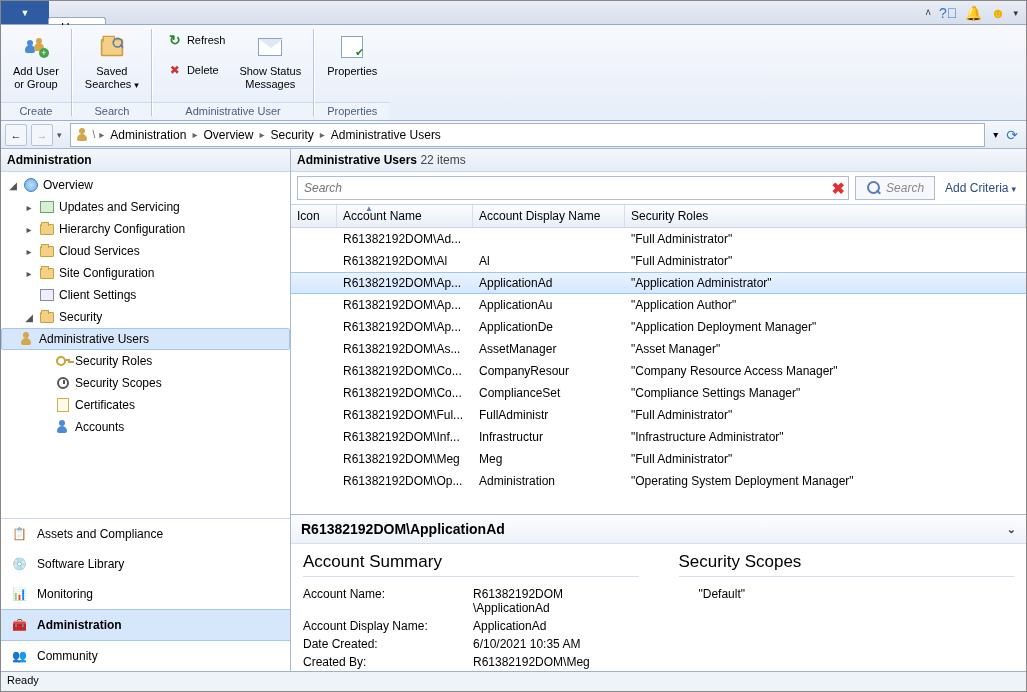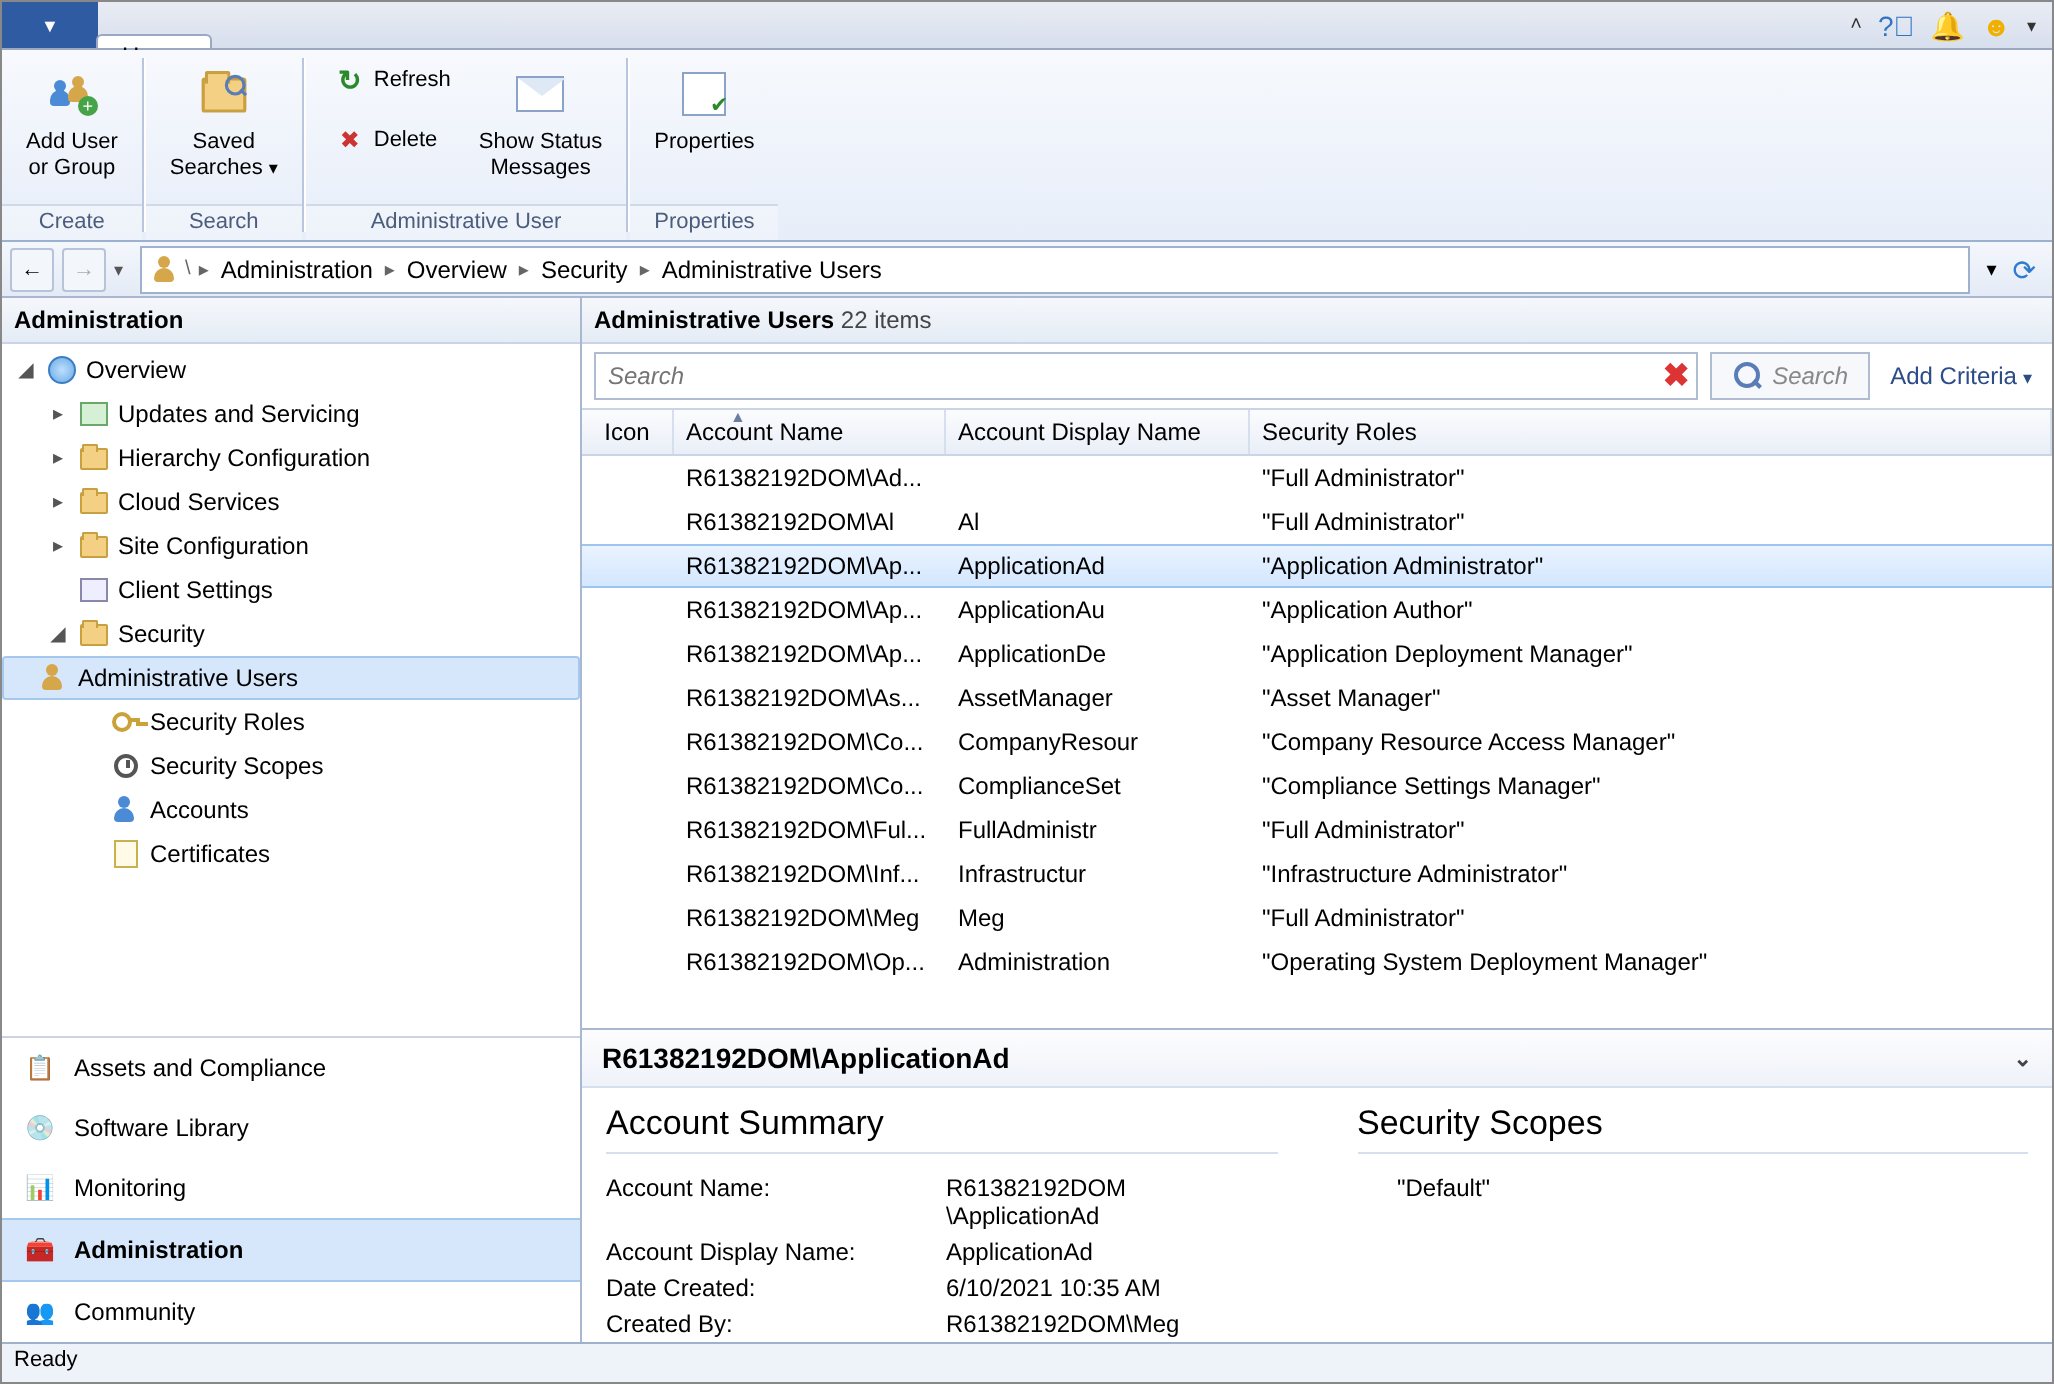--- a/index.html
+++ b/index.html
@@ -60,21 +60,21 @@
   .conhead b { font-weight:bold; }
   .searchbar { display:flex; align-items:center; gap:6px; padding:4px 6px; }
   .searchbox { flex:1; display:flex; align-items:center; border:1px solid #b0bcd1; height:24px; }
   .searchbox input { flex:1; border:none; outline:none; padding:0 6px; font-style:italic; color:#888; font-family:inherit; font-size:12px; }
   .sbtn { border:1px solid #b0bcd1; height:24px; padding:0 10px; display:flex; align-items:center; gap:4px; color:#888; background:#f6f8fc; font-style:italic; }
   .addc { color:#2b4c87; padding:0 4px; }
   .table { flex:1; overflow:auto; border-top:1px solid #c9d4e6; }
   .thead { display:flex; background:linear-gradient(#fbfcfe,#e9eef7); border-bottom:1px solid #c9d4e6; position:sticky; top:0; }
   .th { padding:4px 6px; border-right:1px solid #d6dfee; position:relative; }
   .th.sort::after { content:"▲"; font-size:8px; color:#6a7ea0; position:absolute; left:28px; top:-1px; }
-  .col-icon { width:46px;text-align:center; }
+  .col-icon { width:46px; }
   .col-acct { width:136px; }
   .col-disp { width:152px; }
   .col-role { flex:1; }
   .row { display:flex; align-items:center; height:22px; border-bottom:1px solid transparent; }
   .row.selected { background:linear-gradient(#eaf3ff,#d3e7ff); border-top:1px solid #9cc5f0; border-bottom:1px solid #9cc5f0; }
   .cell { padding:0 6px; white-space:nowrap; overflow:hidden; text-overflow:ellipsis; }
 
   
   .detail { border-top:1px solid #a9b8d1; }
   .dhead { padding:6px 10px; font-size:14px; font-weight:bold; background:linear-gradient(#fdfdfe,#eef2f9); border-bottom:1px solid #d6dfee; display:flex; align-items:center; }
@@ -303,30 +303,30 @@
       <div class="trow indent2">
           <span class="tw blank">▸</span>
           <span class="ticon">
             <span class="i-scope"></span>
           </span>
           <span>Security Scopes</span>
         </div>
       <div class="trow indent2">
           <span class="tw blank">▸</span>
           <span class="ticon">
+            <span class="i-cert"></span>
+          </span>
+          <span>Certificates</span>
+        </div>
+      <div class="trow indent2">
+          <span class="tw blank">▸</span>
+          <span class="ticon">
             <span class="i-user"></span>
           </span>
           <span>Accounts</span>
-        </div>
-      <div class="trow indent2">
-          <span class="tw blank">▸</span>
-          <span class="ticon">
-            <span class="i-cert"></span>
-          </span>
-          <span>Certificates</span>
         </div>
     </div>
     <div class="wunder">
       <div class="wrow">
           <span class="wicon">📋</span>
           <span>Assets and Compliance</span>
         </div>
       <div class="wrow">
           <span class="wicon">💿</span>
           <span>Software Library</span>

